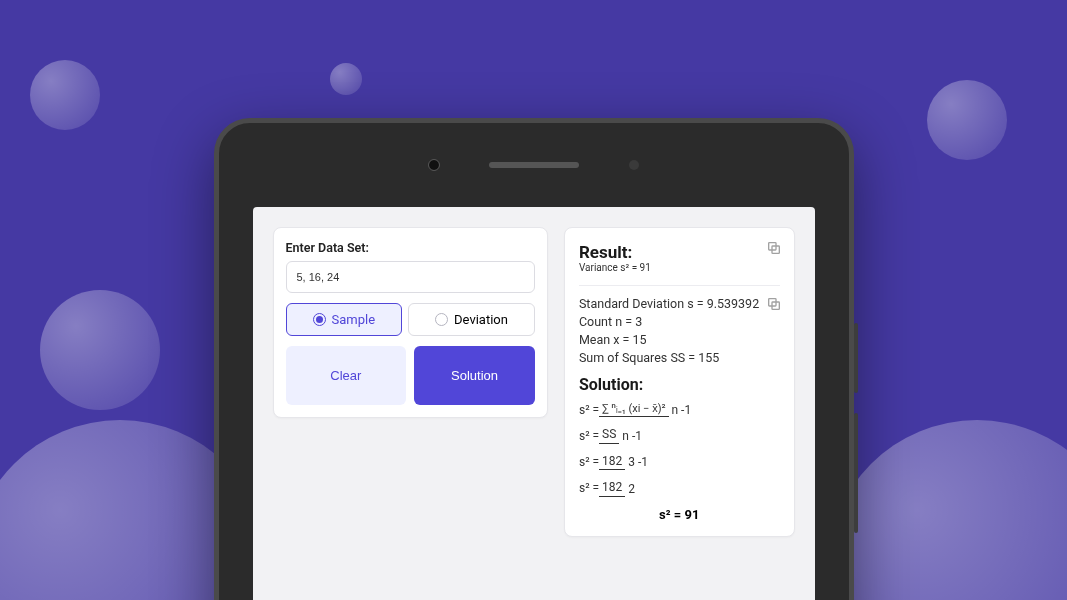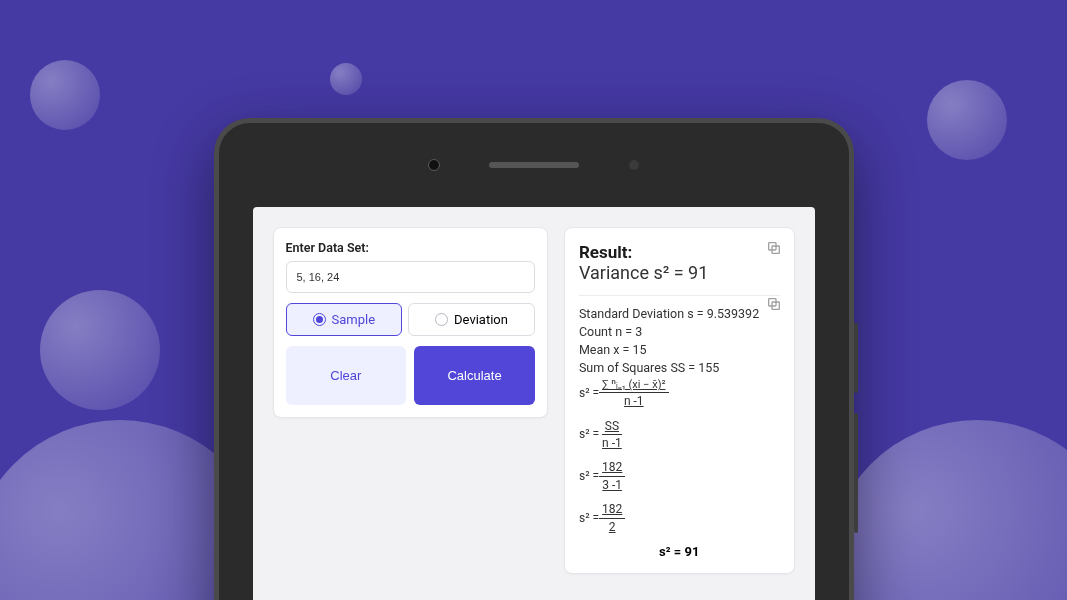--- a/index.html
+++ b/index.html
@@ -182,21 +182,21 @@
     opacity: 0.55;
   }
   .ci1 { top: 12px; }
   .ci2 { top: 68px; }
   .right h3 {
     font-size: 17px;
     font-weight: 700;
     color: #1a1a1a;
   }
   .variance {
-    font-size: 18px;
+    font-size: 10px;
     color: #333;
     margin-bottom: 12px;
   }
   .divider {
     border-top: 1px solid #ececf0;
     margin: 6px 0 10px 0;
   }
   .stat {
     font-size: 12.5px;
     color: #333;
@@ -211,25 +211,24 @@
   }
   .formula {
     display: flex;
     align-items: center;
     font-size: 12px;
     color: #333;
     margin-bottom: 10px;
   }
   .frac {
     display: inline-flex;
-    flex-direction: column;
+    flex-direction: row;
     align-items: center;
     line-height: 1.2;
     vertical-align: middle;
-    text-decoration: underline;
   }
   .frac .num { border-bottom: 1px solid #333; padding: 0 3px 1px 3px; }
   .frac .den { padding: 1px 3px 0 3px; }
   .final {
     font-size: 13px;
     font-weight: 700;
     text-align: center;
   }
 </style>
 </head>
@@ -263,21 +262,21 @@
             </span>
           <span>Sample</span>
         </div>
         <div class="radio-btn">
           <span class="radio-circle"></span>
           <span>Deviation</span>
         </div>
       </div>
       <div class="btn-row">
         <button class="btn btn-clear">Clear</button>
-        <button class="btn btn-calc">Calculate</button>
+        <button class="btn btn-calc">Solution</button>
       </div>
     </div>
 
     <div class="card right">
       <span class="copy-icon ci1">
         <svg width="16" height="16" viewBox="0 0 24 24" fill="none" stroke="#555" stroke-width="2">
             <rect x="9" y="9" width="11" height="11" rx="1"></rect>
             <rect x="4" y="4" width="11" height="11" rx="1"></rect>
           </svg>
       </span>
@@ -289,20 +288,21 @@
       </span>
 
       <h3>Result:</h3>
       <div class="variance">Variance s² = 91</div>
       <div class="divider"></div>
       <div class="stat">Standard Deviation s = 9.539392</div>
       <div class="stat">Count n = 3</div>
       <div class="stat">Mean x = 15</div>
       <div class="stat">Sum of Squares SS = 155</div>
 
+      <div class="solution-title">Solution:</div>
 
       <div class="formula">
         <span>s² = </span>
         <span class="frac">
           <span class="num" style="font-size:11px">∑ ⁿᵢ₌₁ (xi − x̄)²</span>
           <span class="den">n -1</span>
         </span>
       </div>
 
       <div class="formula">

